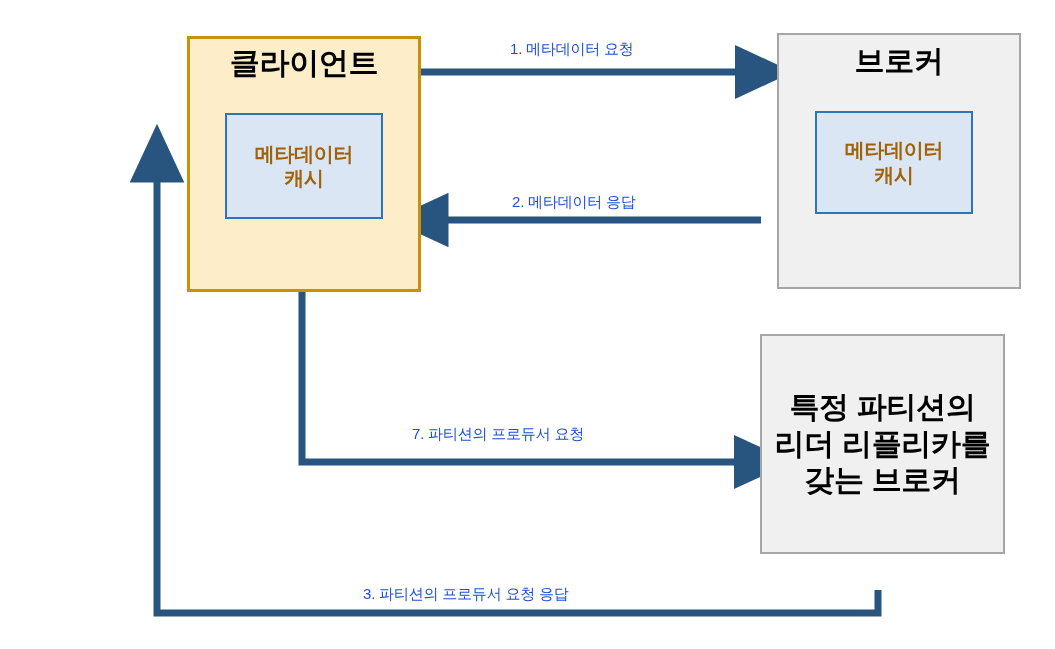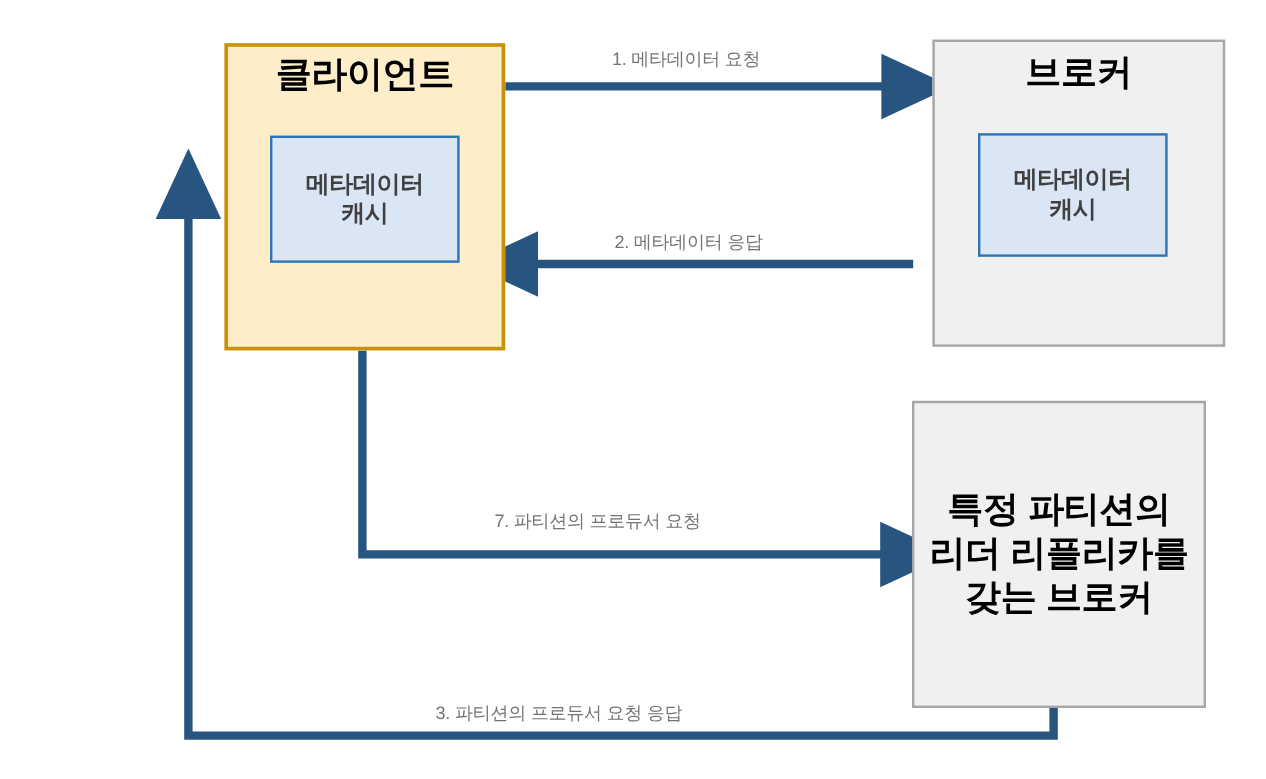--- a/index.html
+++ b/index.html
@@ -37,21 +37,21 @@
     width: 244px;
     height: 256px;
     background: #f0f0f0;
     border: 2px solid #a6a6a6;
     margin-left: 16px;
   }
   .node-leader {
     left: 760px;
     top: 334px;
     width: 245px;
-    height: 256px;
+    height: 220px;
     background: #f0f0f0;
     border: 2px solid #a6a6a6;
   }
 
   .node-title {
     position: absolute;
     left: 0;
     right: 0;
     text-align: center;
     font-weight: bold;
@@ -87,41 +87,41 @@
   .cache-broker {
     left: 36px;
     top: 76px;
     width: 158px;
     height: 103px;
   }
   .cache-label {
     text-align: center;
     font-weight: bold;
     font-size: 20px;
-    color: #404040;
+    color: #a16207;
     line-height: 1.22;
     letter-spacing: -0.3px;
     white-space: pre-line;
   }
 
   
   #connectors {
     position: absolute;
     left: 0;
     top: 0;
     width: 1055px;
     height: 649px;
     pointer-events: none;
   }
 
   
   .edge-label {
     position: absolute;
     font-size: 15px;
-    color: #737373;
+    color: #1d4ed8;
     white-space: nowrap;
     letter-spacing: -0.2px;
   }
   .lbl-1 { left: 510px; top: 40px; }
   .lbl-2 { left: 512px; top: 193px; text-align: center; }
   .lbl-3 { left: 412px; top: 425px; }
   .lbl-4 { left: 363px; top: 585px; }
 </style>
 </head>
 <body>

